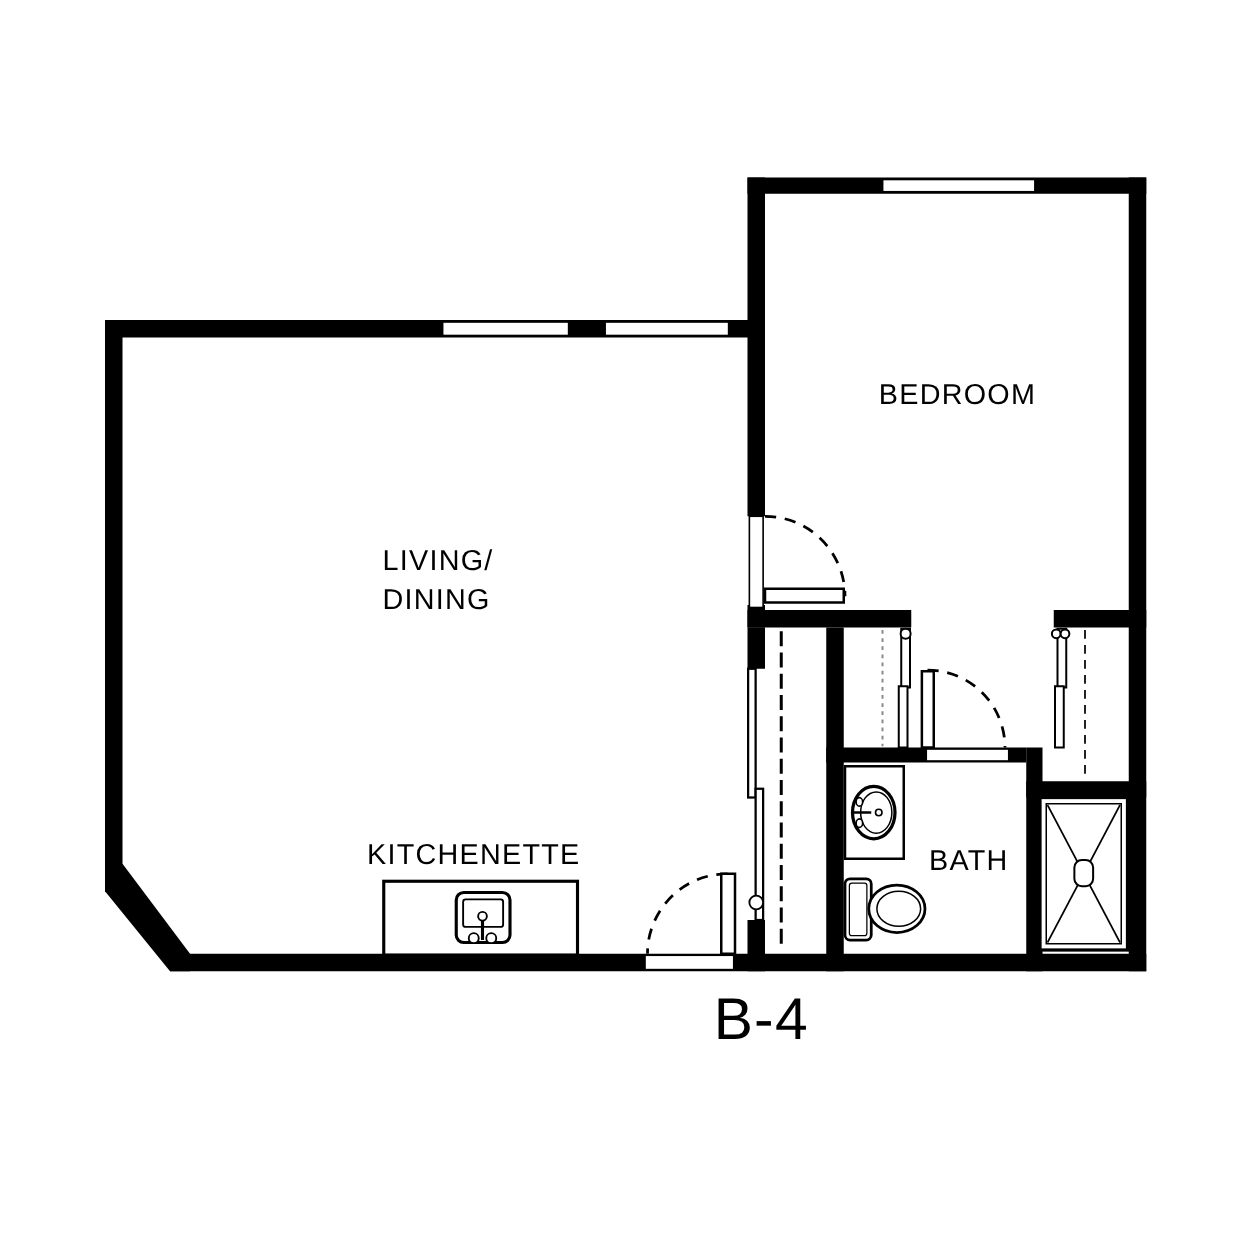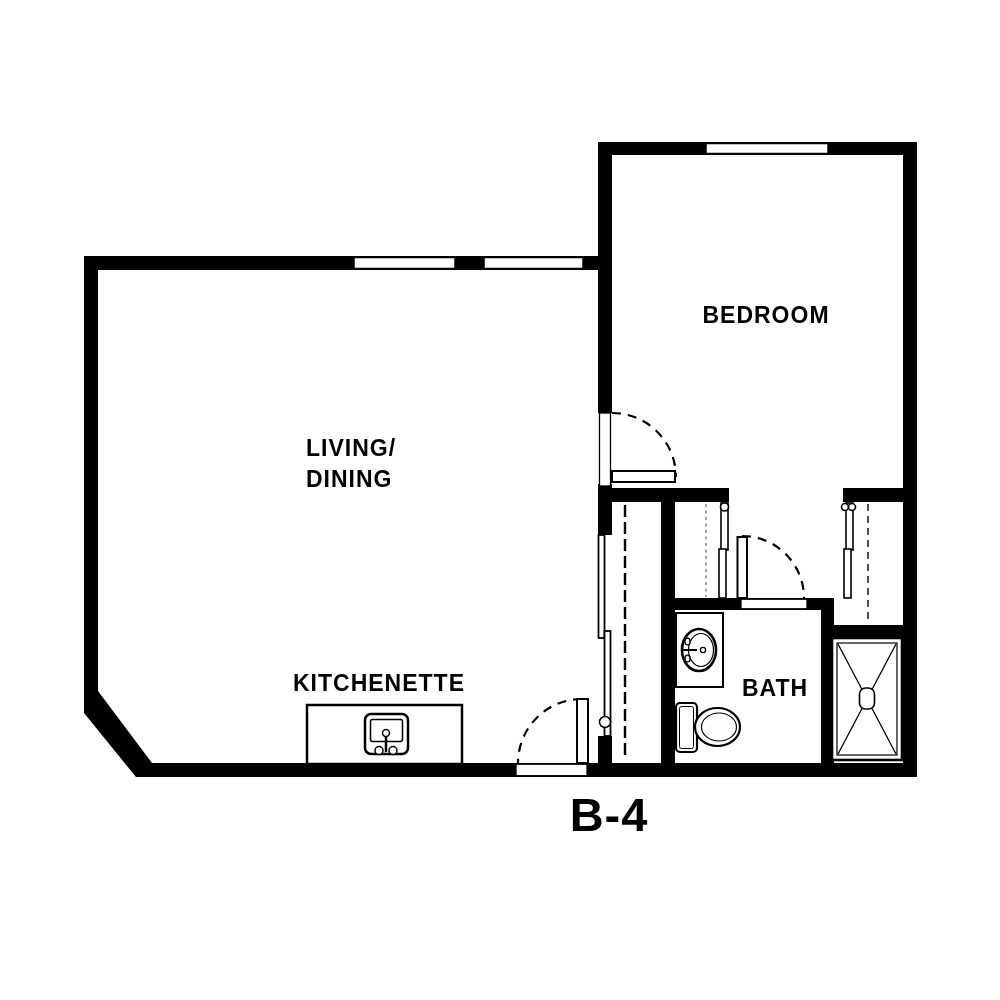--- a/index.html
+++ b/index.html
@@ -1,19 +1,18 @@
 <!DOCTYPE html>
 <html><head>
 <meta charset="utf-8">
 <style>
   html,body{margin:0;padding:0;background:#fff;}
   .plan-canvas{
     position:relative;width:1000px;height:1000px;background:#fff;
     font-family:"Liberation Sans", sans-serif;
-    font-weight:bold;
   }
   svg{position:absolute;top:0;left:0;}
   text{fill:#000;font-family:"Liberation Sans", sans-serif;}
   .room-label{font-size:23px;letter-spacing:1px;}
   .plan-title{font-size:47px;letter-spacing:1px;}
 </style>
 </head>
 <body>
 
 <div class="plan-canvas">

